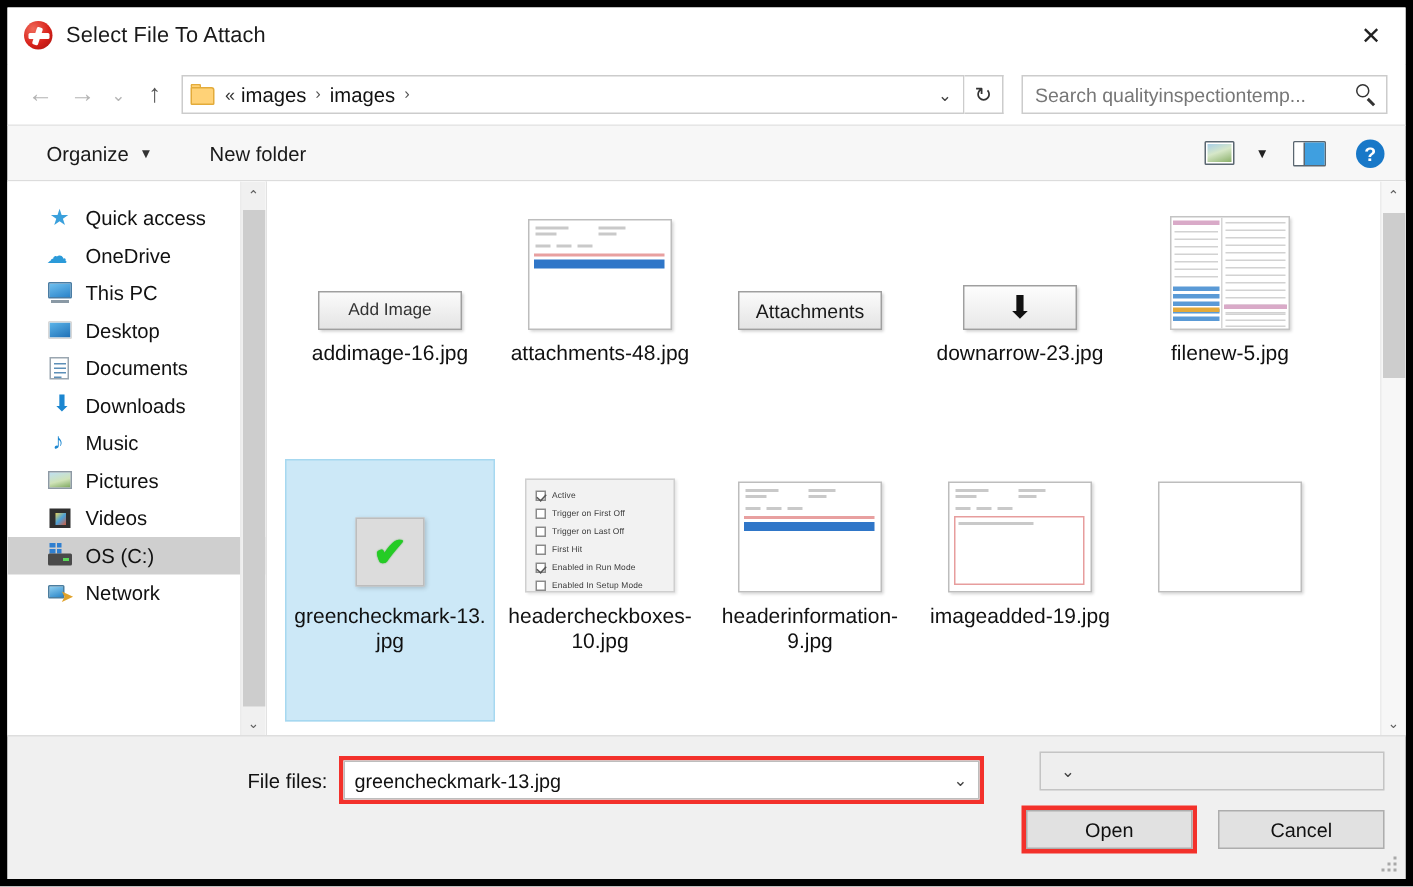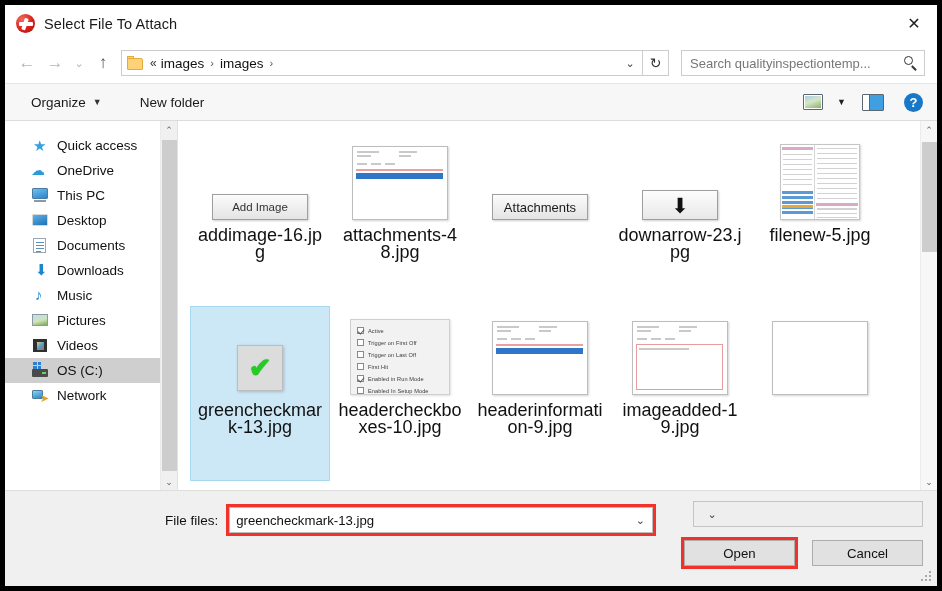--- a/index.html
+++ b/index.html
@@ -273,21 +273,21 @@
     border: 1px solid transparent;
   }
   .tile.selected { background: #cce8f7; border: 1px solid #a6d8f0; }
   .thumb {
     width: 118px; height: 84px;
     display: flex; align-items: flex-end; justify-content: center;
     margin-bottom: 7px; position: relative;
   }
   .tile-label {
     width: 128px; text-align: center;
-    font-size: 18px; line-height: 17px; color: #111;
+    font-size: 14px; line-height: 17px; color: #111;
     word-break: break-all;
   }
 
   
   .win-shot {
     width: 96px; height: 74px; background: #fff;
     border: 1px solid #bdbdbd; box-shadow: 1px 1px 2px rgba(0,0,0,.18);
     position: relative; overflow: hidden;
   }
   .win-shot .hl { position: absolute; height: 1.5px; background: #c9c9c9; }

